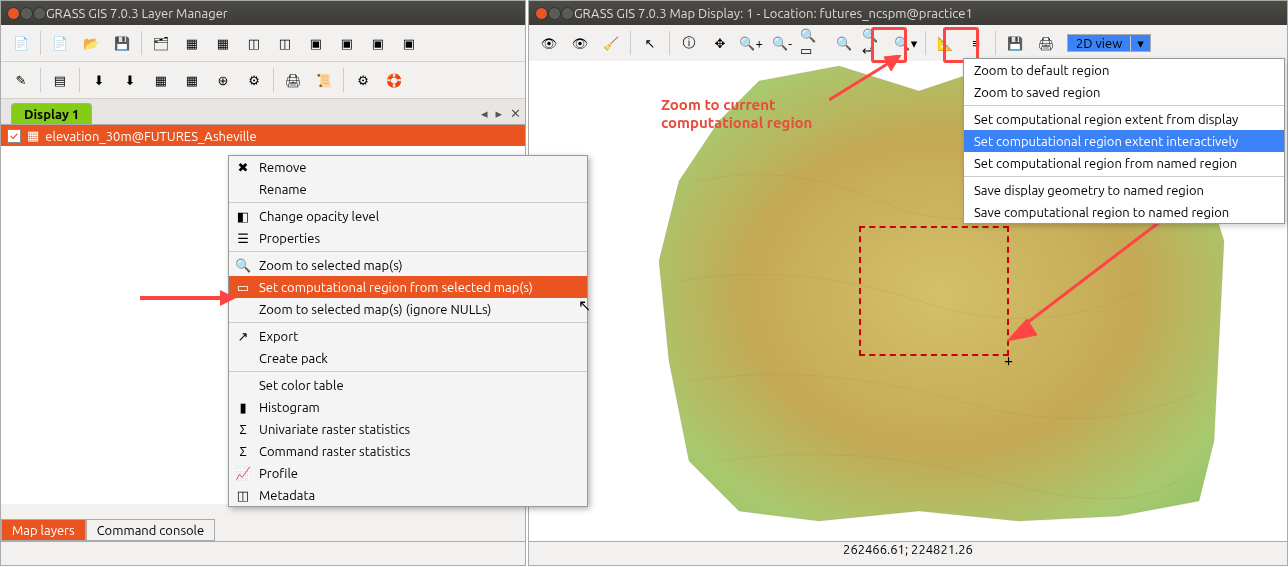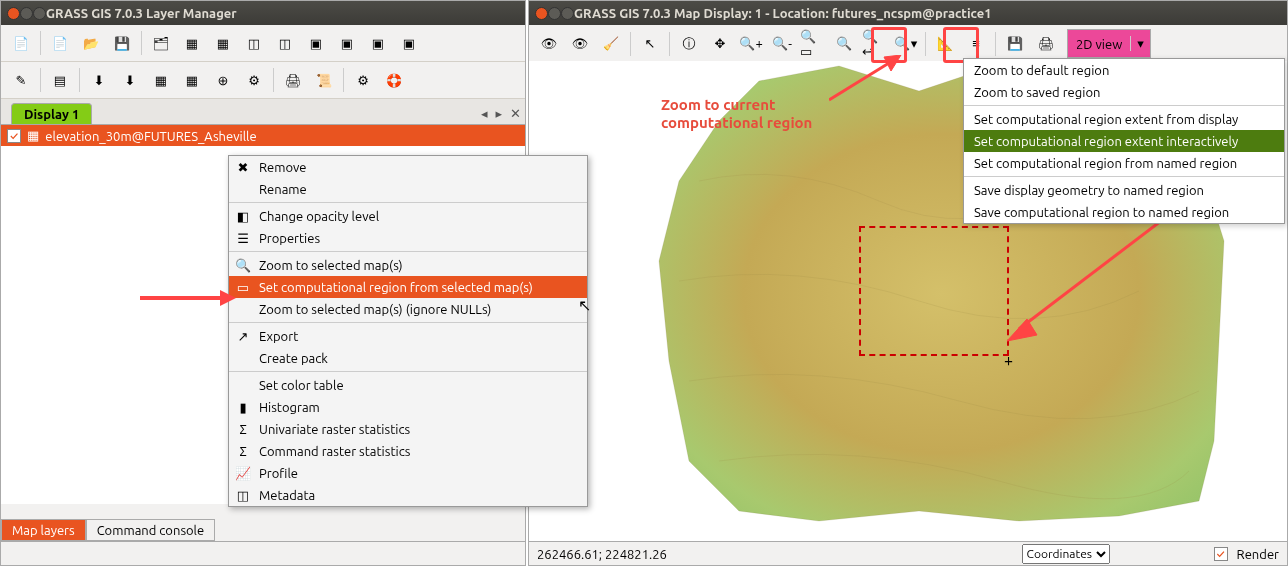--- a/index.html
+++ b/index.html
@@ -1,43 +1,43 @@
 <!DOCTYPE html>
 <html><head>
 <meta charset="utf-8">
 <style>
   * { box-sizing: border-box; margin: 0; padding: 0; font-family: Ubuntu, "Segoe UI", sans-serif; font-size: 13px; }
   body { width: 1288px; height: 567px; background: #fff; position: relative; overflow: hidden; }
   .window { position: absolute; border: 1px solid #aaa; background: #f2f1f0; }
-  .titlebar { height: 24px; background: linear-gradient(#4c4b46,#3c3b37); color: #dfdbd2; display: flex; align-items: center; padding: 0 6px; font-weight: bold; }
+  .titlebar { height: 24px; background: linear-gradient(#4c4b46,#3c3b37); color: #dfdbd2; display: flex; align-items: center; padding: 0 6px; font-weight: normal; }
   .winbtn { width: 13px; height: 13px; border-radius: 50%; background: #5c5b56; border: 1px solid #333; }
   .winbtn.close { background: #e95420; }
   .toolbar { background: #f2f1f0; padding: 4px 6px; display: flex; gap: 3px; align-items: center; border-bottom: 1px solid #d4d0c8; flex-wrap: wrap; }
   .tbtn { width: 28px; height: 28px; border: 1px solid transparent; display: flex; align-items: center; justify-content: center; border-radius: 3px; position: relative; }
   .sep { width: 1px; height: 24px; background: #ccc; margin: 0 2px; }
   .tab { background: #84cc16; border: 1px solid #aaa; border-bottom: none; padding: 3px 12px; display: inline-block; border-radius: 4px 4px 0 0; font-weight: bold; margin-left: 10px; }
   .layer-row { background: #e95420; color: #fff; padding: 3px 6px; display: flex; align-items: center; gap: 6px; }
   .chk { width: 14px; height: 14px; background: #fff; border: 1px solid #888; display: inline-flex; align-items: center; justify-content: center; }
   .chk.on::after { content: "✓"; color: #e95420; font-size: 11px; font-weight: bold; }
   .context { position: absolute; background: #f4f4f4; border: 1px solid #999; box-shadow: 2px 2px 6px rgba(0,0,0,.3); z-index: 50; min-width: 360px; }
   .ctx-item { padding: 4px 10px 4px 30px; position: relative; display: flex; align-items: center; }
   .ctx-item.sel { background: #e95420; color: #fff; }
   .ctx-sep { height: 1px; background: #ccc; margin: 2px 0; }
   .ctx-icon { position: absolute; left: 6px; width: 16px; height: 16px; display: flex; align-items: center; justify-content: center; }
   .bottom-tabs { position: absolute; bottom: 24px; left: 0; display: flex; }
   .btab { padding: 3px 10px; border: 1px solid #aaa; background: #f2f1f0; }
   .btab.active { background: #e95420; color: #fff; }
-  .statusbar { position: absolute; bottom: 0; left: 0; right: 0; height: 24px; border-top: 1px solid #aaa; background: #f2f1f0; display: flex; align-items: center; padding: 0 8px; gap: 10px; }
+  .statusbar { position: absolute; bottom: 0; left: 0; right: 0; height: 24px; border-top: 1px solid #aaa; background: #f2f1f0; display: flex; align-items: center; padding: 0 8px; gap: 10px; flex-direction: column; }
   .statusbar select { height: 20px; font-size: 12px; }
   .dropdown { position: absolute; background: #fff; border: 1px solid #999; box-shadow: 2px 2px 6px rgba(0,0,0,.2); z-index: 60; }
   .dd-item { padding: 4px 10px; white-space: nowrap; }
-  .dd-item.sel { background: #4d7c0f; color: #fff; }
+  .dd-item.sel { background: #3b82f6; color: #fff; }
   .mapcanvas { position: absolute; top: 60px; left: 0; right: 0; bottom: 24px; background: #fff; overflow: hidden; }
   .mapimg { position: absolute; left: 110px; top: 0; width: 590px; height: 480px; }
-  .view-combo { display: flex; align-items: center; border: 1px solid #aaa; background: #ec4899; height: 29px; margin-left: 4px; }
+  .view-combo { display: flex; align-items: center; border: 1px solid #aaa; background: #3b82f6; height: 18px; margin-left: 4px; }
   .view-combo span { padding: 0 8px; }
   .view-combo .arr { border-left: 1px solid #ccc; padding: 0 6px; }
   .red-hl { position: absolute; border: 3px solid #f44; border-radius: 3px; z-index: 5; }
   .arrow-ann { stroke: #f44; fill: #f44; }
   .ann-text { position: absolute; color: #e74c3c; font-weight: bold; font-size: 15px; z-index: 6; }
   .region-box { position: absolute; border: 2px dashed #c00; z-index: 4; }
   .tabstrip { background:#e8e6e3; padding-top:4px; display:flex; align-items:center; }
   .tabstrip .spacer { flex:1; }
   .tabctrl { padding:0 4px; color:#555; }
   .layers-pane { background:#fff; height:380px; border-top:1px solid #aaa; }

